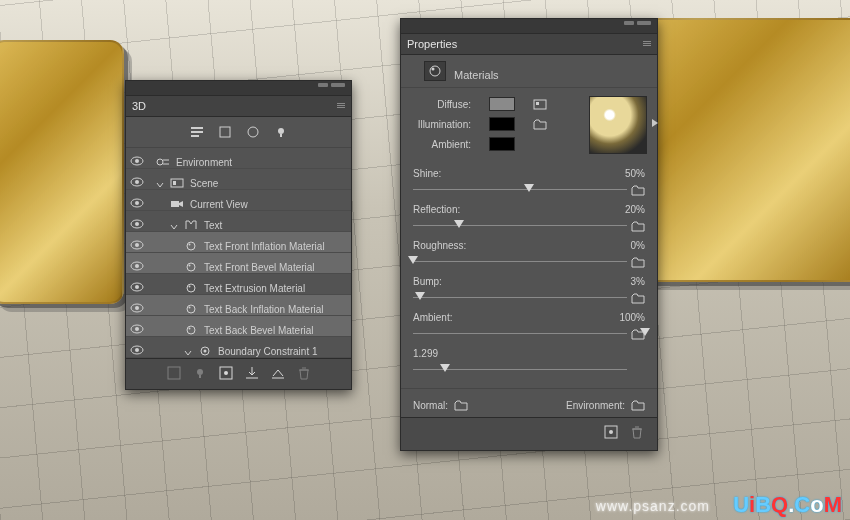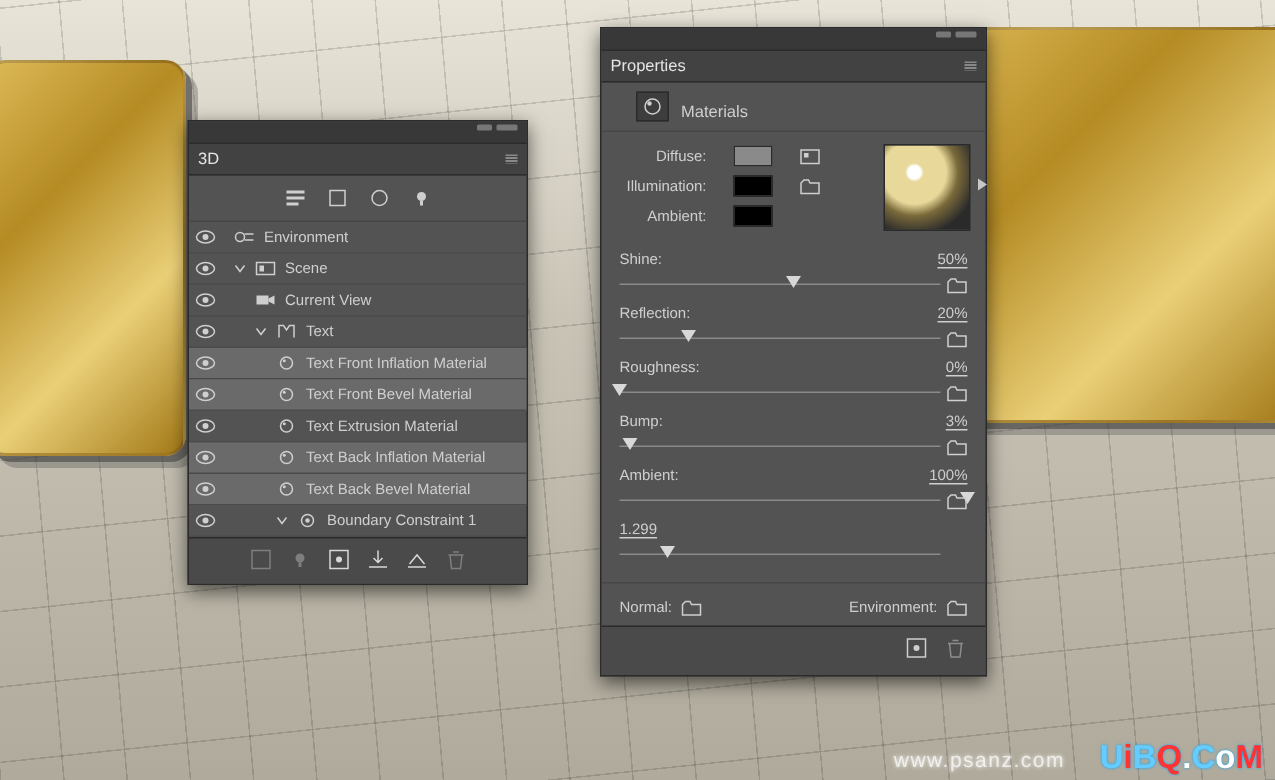--- a/index.html
+++ b/index.html
@@ -21,21 +21,21 @@
   .panel-header .drag{position:absolute;right:6px;top:7px;width:8px;height:6px;background:repeating-linear-gradient(#888 0 1px,transparent 1px 2px)}
   .tabbar{height:10px;background:#383838;display:flex;gap:3px;justify-content:flex-end;padding:2px 6px;border-bottom:1px solid #2b2b2b}
   .tabbar span{display:block;width:10px;height:4px;background:#777;border-radius:1px}
   .tabbar .dbl{width:14px}
 
   
   #p3d{left:125px;top:80px;width:225px}
   .iconrow{display:flex;gap:14px;justify-content:center;padding:8px 0;border-bottom:1px solid #464646}
   .iconrow .ic{width:14px;height:14px}
   .tree{max-height:260px}
-  .tree-row{display:flex;align-items:center;height:20px;padding:0 4px;border-bottom:1px solid #4b4b4b;gap:6px;font-size:10px}
+  .tree-row{display:flex;align-items:flex-end;height:20px;padding:0 4px;border-bottom:1px solid #4b4b4b;gap:6px;font-size:10px}
   .tree-row.sel{background:#6a6a6a}
   .eye{width:14px;height:14px;flex:0 0 14px}
   .twisty{width:8px;height:8px;flex:0 0 8px}
   .row-ic{width:14px;height:12px;flex:0 0 14px}
   .bottombar{display:flex;gap:10px;justify-content:center;padding:6px 0 8px;border-top:1px solid #2b2b2b;background:#4a4a4a}
   .bottombar .b{width:16px;height:16px}
 
   
   #pprop{left:400px;top:18px;width:256px}
   .subhdr{display:flex;align-items:flex-end;gap:8px;padding:6px 23px;border-bottom:1px solid #464646}
@@ -45,21 +45,21 @@
   .swrow{display:flex;align-items:center;gap:18px;height:16px}
   .swlab{width:60px;text-align:right;font-size:10px}
   .sw{width:24px;height:12px;border:1px solid #2a2a2a}
   .folder{width:14px;height:12px}
   .preview{width:56px;height:56px;border:1px solid #2a2a2a;background:radial-gradient(circle at 35% 32%,#fff 0 8%,#e8d89a 12% 40%,#7a6a3a 55%,#2a2a2a 80%);margin-left:auto;position:relative}
   .preview .caret{position:absolute;right:-12px;top:22px;border-top:4px solid transparent;border-bottom:4px solid transparent;border-left:6px solid #c8c8c8}
   .sliders{padding:2px 12px 8px 12px}
   .srow{margin-top:8px}
   .stop{display:flex;align-items:center;font-size:10px}
   .stop .lab{flex:1}
-  .stop .val{color:#cfcfcf;text-decoration:underline;text-underline-offset:2px}
+  .stop .val{color:#cfcfcf;text-underline-offset:2px}
   .track{position:relative;height:14px;margin-top:3px}
   .track .line{position:absolute;left:0;right:18px;top:7px;height:1px;background:#8a8a8a}
   .track .thumb{position:absolute;top:2px;width:0;height:0;border-left:5px solid transparent;border-right:5px solid transparent;border-top:8px solid #d8d8d8}
   .track .fold{position:absolute;right:0;top:2px;width:14px;height:12px}
   .nrow{display:flex;align-items:center;padding:10px 12px 6px;font-size:10px;gap:6px;border-top:1px solid #464646;margin-top:4px}
   .nrow .gap{flex:1}
   .footer{display:flex;gap:10px;justify-content:flex-end;padding:6px 12px 10px;border-top:1px solid #2b2b2b;background:#4a4a4a}
   .footer .b{width:16px;height:16px}
 
   

